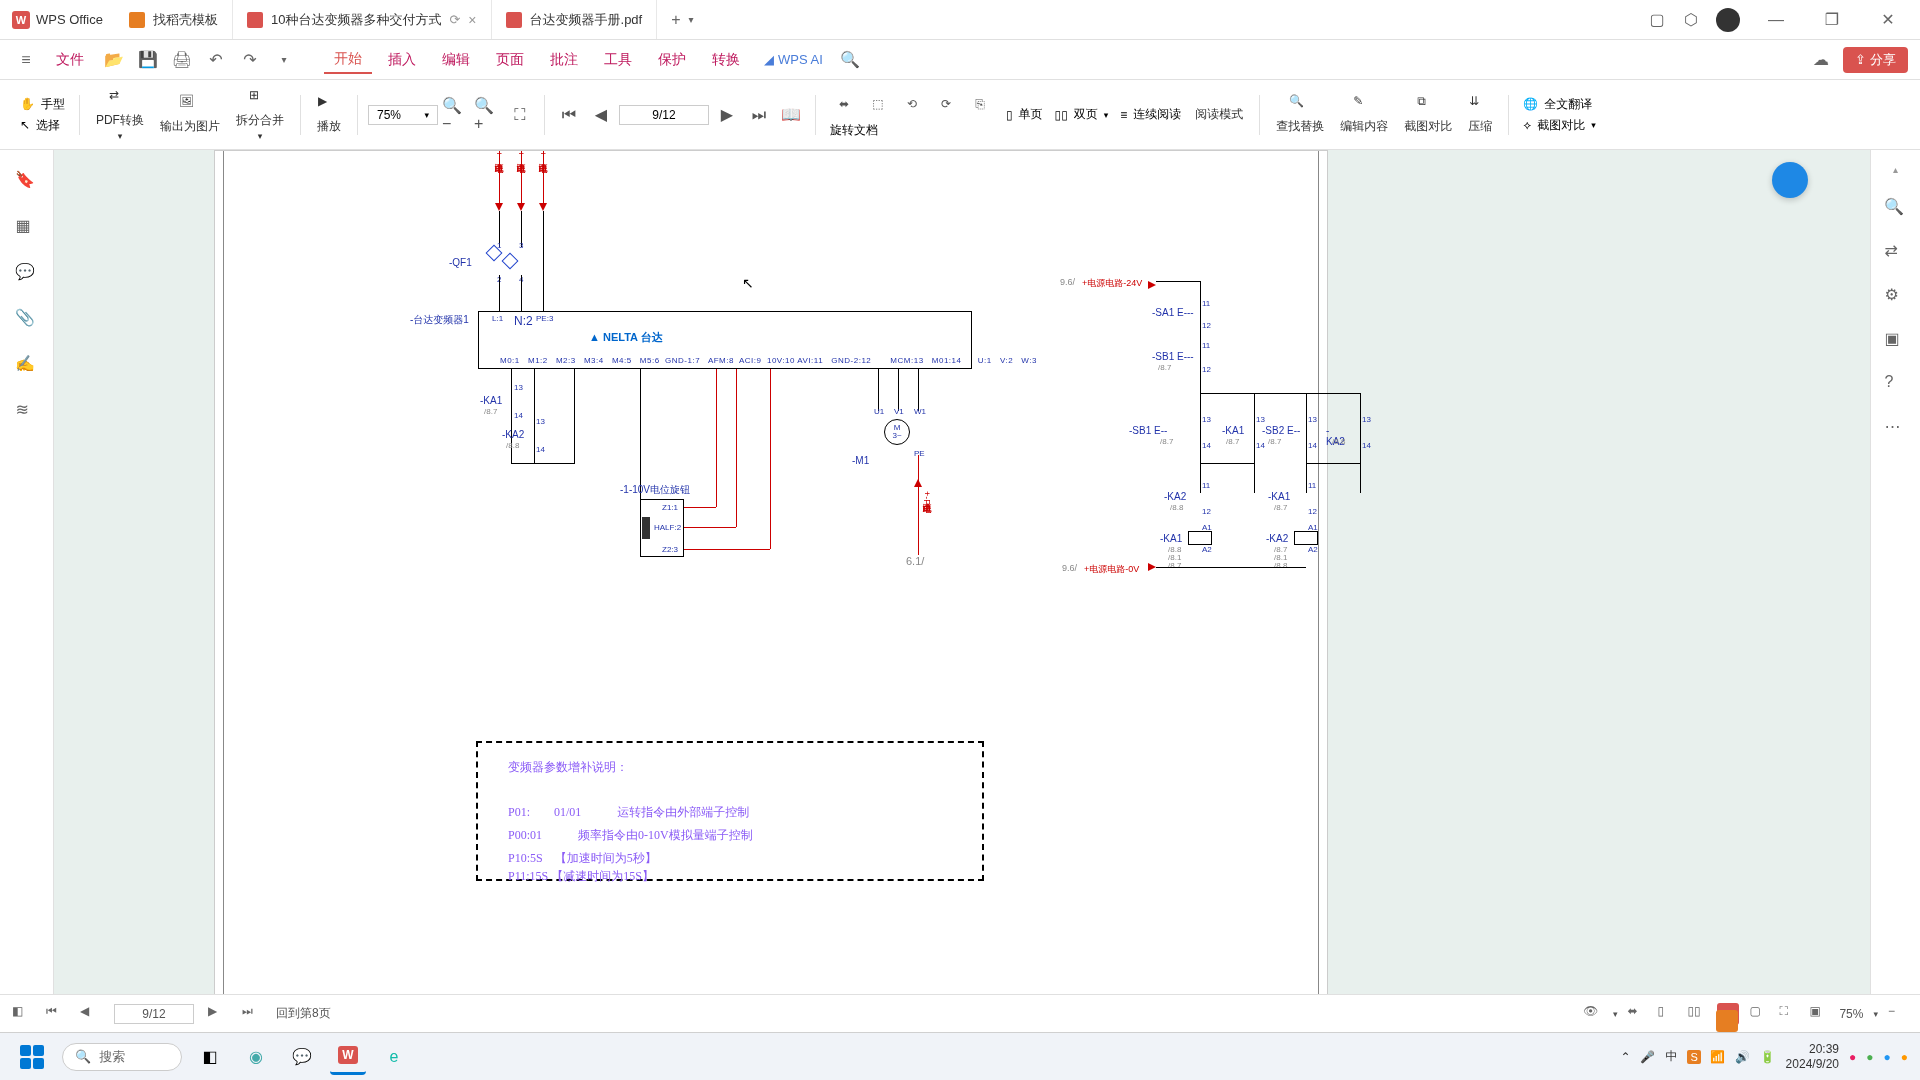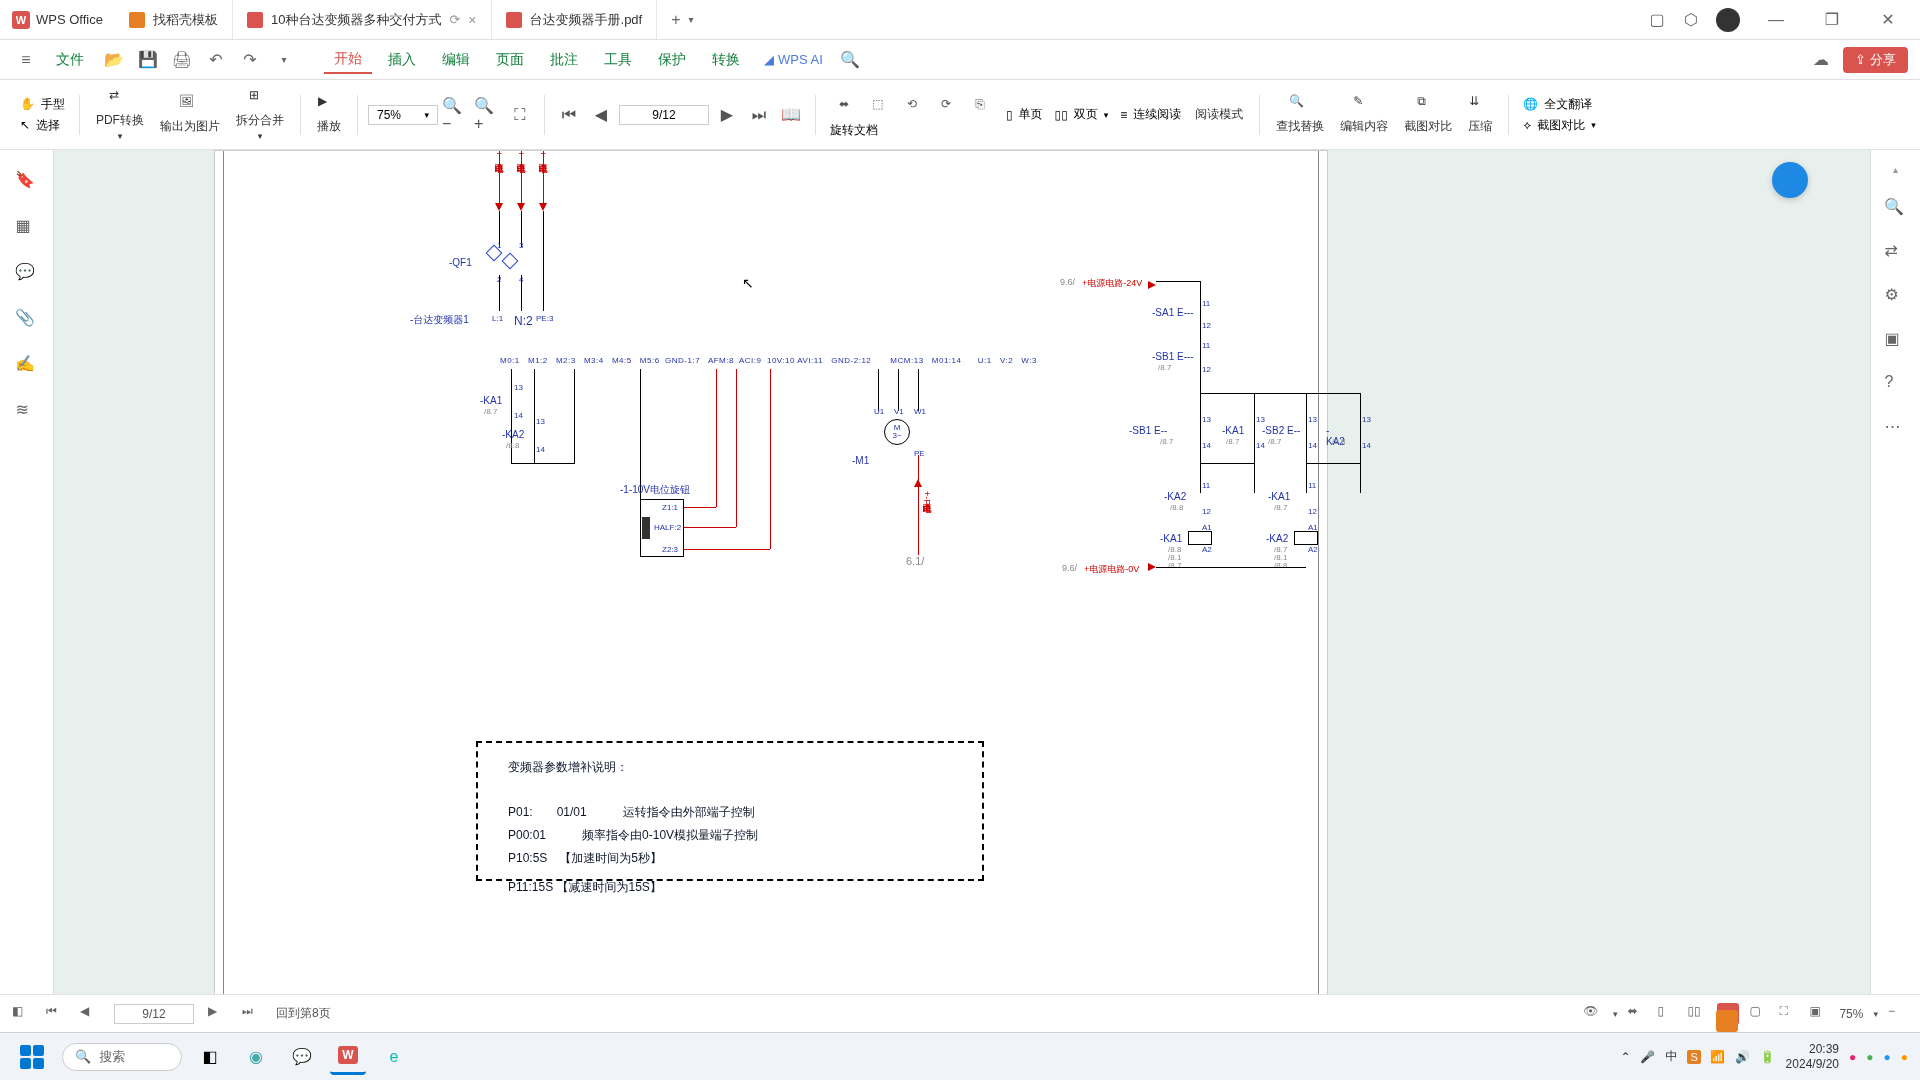--- a/index.html
+++ b/index.html
@@ -16,21 +16,21 @@
 .tab .tab-icon.orange { background: #e67e22; }
 .tab .close { color: #999; font-size: 14px; }
 .tab-add { padding: 0 14px; display: flex; align-items: center; gap: 8px; color: #666; }
 .titlebar-right { margin-left: auto; display: flex; align-items: center; gap: 16px; padding-right: 12px; }
 .tb-icon { width: 18px; height: 18px; display: flex; align-items: center; justify-content: center; color: #666; }
 .avatar { width: 24px; height: 24px; border-radius: 50%; background: #333; }
 .win-btn { width: 40px; height: 30px; display: flex; align-items: center; justify-content: center; color: #666; }
 
 
 .menubar { height: 40px; background: #fff; display: flex; align-items: center; padding: 0 12px; gap: 6px; border-bottom: 1px solid #e0e0e0; }
-.menu-item { padding: 4px 10px; font-size: 14px; color: #15803d; cursor: pointer; }
+.menu-item { padding: 4px 10px; font-size: 14px; color: #be185d; cursor: pointer; }
 .menu-item.active { color: #d9534f; border-bottom: 2px solid #d9534f; }
 .menu-icon-btn { width: 28px; height: 28px; display: flex; align-items: center; justify-content: center; color: #666; }
 .wps-ai { display: flex; align-items: center; gap: 4px; font-size: 13px; color: #4a7dd9; padding: 0 8px; }
 .menubar-right { margin-left: auto; display: flex; align-items: center; gap: 8px; }
 .share-btn { background: #d9534f; color: #fff; padding: 4px 12px; border-radius: 4px; font-size: 13px; display: flex; align-items: center; gap: 4px; }
 
 
 .toolbar { height: 70px; background: #fff; display: flex; align-items: center; padding: 0 16px; border-bottom: 1px solid #e0e0e0; gap: 4px; }
 .tool-sep { width: 1px; height: 40px; background: #e0e0e0; margin: 0 6px; }
 .zoom-select { border: 1px solid #ccc; padding: 2px 8px; font-size: 12px; width: 70px; display: flex; justify-content: space-between; align-items: center; }
@@ -69,21 +69,21 @@
 .task-icon.active { border-bottom: 3px solid #0078d4; }
 .tray { margin-left: auto; display: flex; align-items: center; gap: 10px; font-size: 12px; color: #333; }
 .tray-clock { text-align: right; line-height: 1.2; }
 
 
 .schematic { position: absolute; inset: 0; font-size: 10px; color: #2233aa; }
 .sch-text { position: absolute; font-size: 10px; }
 .sch-line { position: absolute; background: #000; }
 .sch-box { position: absolute; border: 1px solid #000; }
 .param-box { position: absolute; left: 252px; top: 590px; width: 508px; height: 140px; border: 2px dashed #000; padding: 16px 30px; }
-.param-box .pb-line { font-size: 12px; color: #0f172a; margin-bottom: 6px; }
+.param-box .pb-line { font-size: 12px; color: #8b5cf6; margin-bottom: 6px; font-family: Liberation Serif, serif; }
 .red-arrow { position: absolute; width: 0; height: 0; border-left: 4px solid transparent; border-right: 4px solid transparent; border-top: 8px solid #cc0000; }
 .red-line-v { position: absolute; width: 1px; background: #cc0000; }
 .motor-circle { position: absolute; width: 26px; height: 26px; border: 1px solid #000; border-radius: 50%; display: flex; flex-direction: column; align-items: center; justify-content: center; font-size: 8px; line-height: 1; }
 
 
 .ime-indicator { position: absolute; right: 182px; bottom: 48px; width: 22px; height: 22px; background: #e67e22; border-radius: 3px; z-index: 101; }
 </style>
 </head>
 <body>
 
@@ -300,20 +300,25 @@
           </div>
           <div class="sch-text" style="left:273px; top:90px; font-size:8px;">1</div>
           <div class="sch-text" style="left:295px; top:90px; font-size:8px;">3</div>
           <div class="sch-text" style="left:273px; top:124px; font-size:8px;">2</div>
           <div class="sch-text" style="left:295px; top:124px; font-size:8px;">4</div>
           <div class="sch-line" style="left:275px; top:124px; width:1px; height:36px;"></div>
           <div class="sch-line" style="left:297px; top:124px; width:1px; height:36px;"></div>
           <div class="sch-line" style="left:319px; top:60px; width:1px; height:100px;"></div>
 
           <div class="sch-text" style="left:186px; top:162px;">-台达变频器1</div>
+          <div class="sch-box" style="left:254px; top:160px; width:494px; height:58px;">
+            <div style="position:absolute; left:110px; top:18px; font-size:11px; color:#0066cc; font-weight:bold;">
+              <span style="color:#0066cc;">▲</span> <span>NELTA 台达</span>
+            </div>
+          </div>
           <div class="sch-text" style="left:268px; top:163px; font-size:8px;">L:1</div>
           <div class="sch-text" style="left:290px; top:163px; font-size:12px;">N:2</div>
           <div class="sch-text" style="left:312px; top:163px; font-size:8px;">PE:3</div>
 
           <div style="position:absolute; left:276px; top:205px; font-size:8px; letter-spacing:0.5px; white-space:nowrap;">
             <span>M0:1</span>&nbsp;&nbsp;
             <span>M1:2</span>&nbsp;&nbsp;
             <span>M2:3</span>&nbsp;&nbsp;
             <span>M3:4</span>&nbsp;&nbsp;
             <span>M4:5</span>&nbsp;&nbsp;
@@ -450,21 +455,21 @@
           <div class="sch-line" style="left:932px; top:416px; width:44px; height:1px;"></div>
           <div style="position:absolute; left:924px; top:412px; width:0; height:0; border-top:4px solid transparent; border-bottom:4px solid transparent; border-left:8px solid #cc0000;"></div>
           <div class="sch-text" style="left:838px; top:412px; font-size:9px; color:#888;">9.6/</div>
           <div class="sch-text" style="left:860px; top:412px; font-size:9px; color:#cc0000;">+电源电路-0V</div>
 
           <div class="param-box">
             <div class="pb-line">变频器参数增补说明：</div>
             <div style="height:22px;"></div>
             <div class="pb-line">P01:　　01/01　　　运转指令由外部端子控制</div>
             <div class="pb-line">P00:01　　　频率指令由0-10V模拟量端子控制</div>
-            <div class="pb-line" style="margin-bottom:12px;">P10:5S　【加速时间为5秒】</div>
+            <div class="pb-line" style="margin-bottom:1px;">P10:5S　【加速时间为5秒】</div>
             <div class="pb-line">P11:15S 【减速时间为15S】</div>
           </div>
 
           <div style="position:absolute; left:518px; top:124px; font-size:14px; color:#000;">↖</div>
         </div>
       </div>
     </div>
     <div class="floating-badge"></div>
   </div>
 

